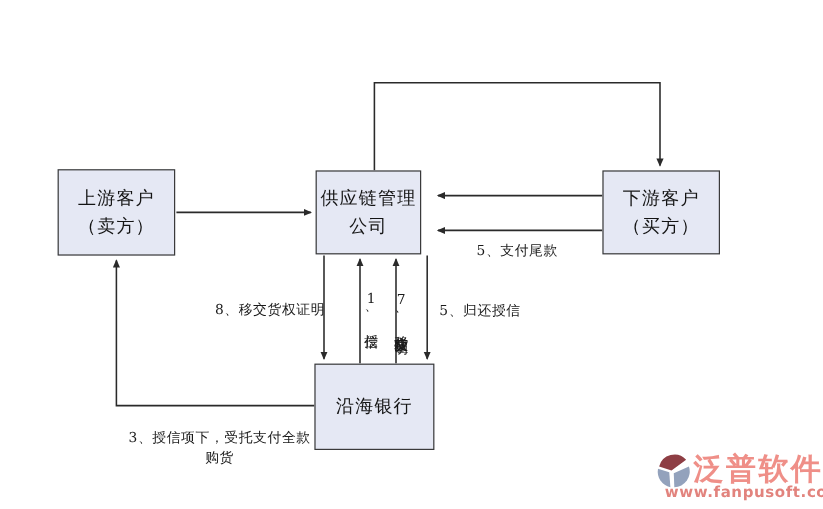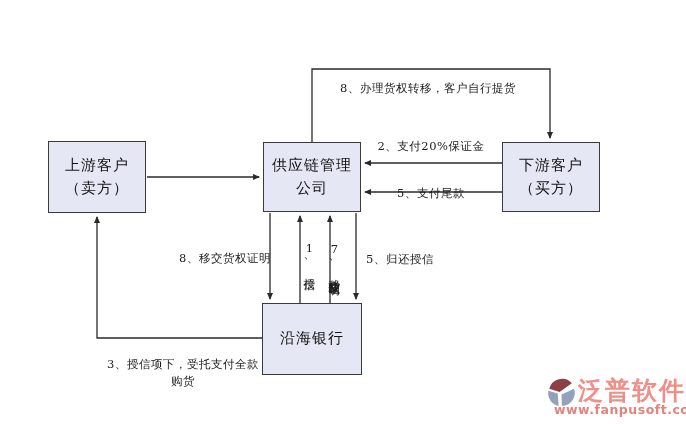--- a/index.html
+++ b/index.html
@@ -18,42 +18,42 @@
     display:flex;align-items:center;justify-content:center;
     text-align:center;
     white-space:pre-line;
     font-size:15px;
     color:#141414;
     letter-spacing:1px;
     line-height:1.55;
     box-sizing:border-box;
   }
   .node-upstream{left:48px;top:141px;width:98px;height:72px;}
-  .node-company{left:263px;top:142px;width:98px;height:70px;}
+  .node-company{left:263px;top:142px;width:88px;height:70px;}
   .node-downstream{left:502px;top:142px;width:98px;height:70px;}
   .node-bank{left:262px;top:303px;width:100px;height:72px;}
   .edge-label{
     position:absolute;
     transform:translate(-50%,-50%);
     font-size:11.5px;
     color:#1a1a1a;
     white-space:pre-line;
     text-align:center;
     line-height:1.45;
     letter-spacing:0.5px;
   }
   .vertical{
     writing-mode:vertical-rl;
     text-orientation:upright;
     letter-spacing:1px;
   }
   .lbl-issue      {left:207px;top:156px;}
   .lbl-pickup     {left:428px;top:88px;}
   .lbl-deposit    {left:431px;top:146px;}
-  .lbl-balance    {left:431px;top:193px;}
+  .lbl-balance    {left:431px;top:209px;}
   .lbl-handover4  {left:225px;top:258px;}
   .lbl-credit1    {left:309px;top:256px;}
   .lbl-handover7  {left:334px;top:259px;}
   .lbl-return6    {left:400px;top:259px;}
   .lbl-entrust3   {left:183px;top:325px;margin-top:48px;}
   .logo{position:absolute;left:544px;top:375px;width:142px;height:45px;}
   .logo-icon{position:absolute;left:2px;top:3px;}
   .logo-name{
     position:absolute;left:34px;top:-1px;
     font-size:25px;font-weight:bold;color:#ef8f88;letter-spacing:2px;
@@ -91,22 +91,20 @@
   </svg>
 
   <div class="node node-upstream">上游客户
 （卖方）</div>
   <div class="node node-company">供应链管理
 公司</div>
   <div class="node node-downstream">下游客户
 （买方）</div>
   <div class="node node-bank">沿海银行</div>
 
-  <span class="edge-label lbl-pickup">8、办理货权转移，客户自行提货</span>
-  <span class="edge-label lbl-deposit">2、支付20%保证金</span>
   <span class="edge-label lbl-balance">5、支付尾款</span>
   <span class="edge-label lbl-handover4">8、移交货权证明</span>
   <span class="edge-label vertical lbl-credit1">1、授信</span>
   <span class="edge-label vertical lbl-handover7">7、移交货权证明</span>
   <span class="edge-label lbl-return6">5、归还授信</span>
   <span class="edge-label lbl-entrust3">3、授信项下，受托支付全款
 购货</span>
 
   <div class="logo">
     <svg class="logo-icon" width="30" height="30" viewBox="0 0 32 32">

